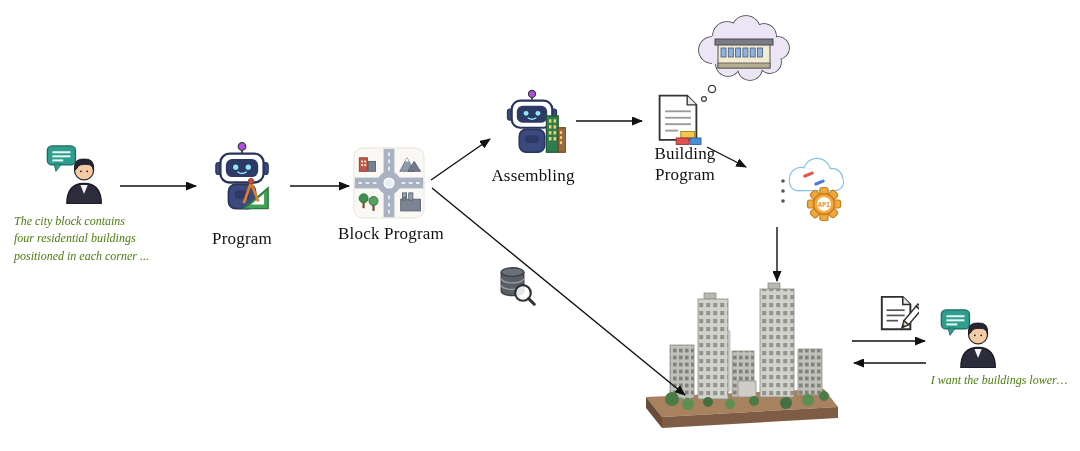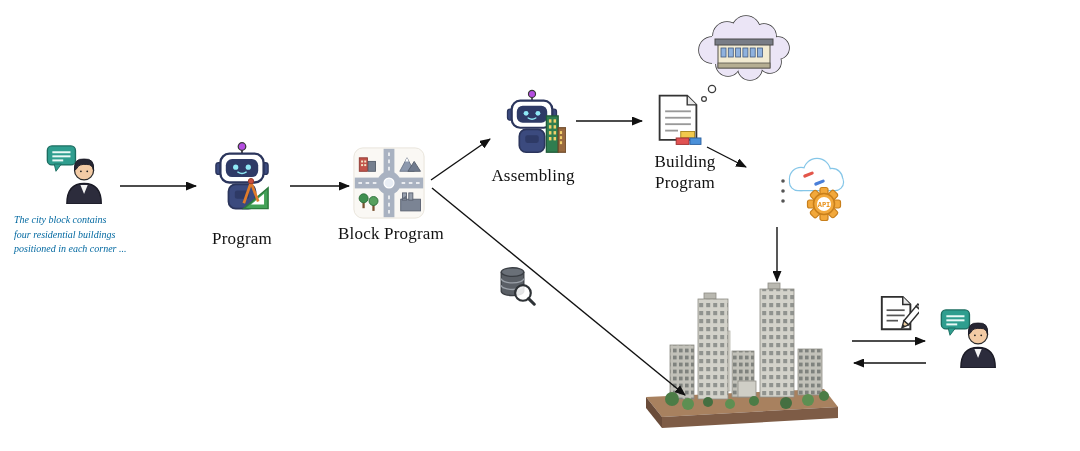--- a/index.html
+++ b/index.html
@@ -3,21 +3,21 @@
 <meta charset="utf-8">
 <style>
   * { margin:0; padding:0; box-sizing:border-box; }
   html,body { background:#ffffff; }
   body { font-family:"Liberation Serif", serif; color:#111; }
   #canvas { position:relative; width:1080px; height:451px; background:#fff; overflow:hidden; }
   .node { position:absolute; }
   .icon svg { display:block; width:100%; height:100%; }
   .label { position:absolute; text-align:center; font-size:17px; line-height:1.22;
            color:#111; white-space:pre-line; letter-spacing:.2px; }
-  .prompt { position:absolute; font-style:italic; font-size:10px; line-height:1.45; color:#0369a1; }
+  .prompt { position:absolute; font-style:italic; font-size:12px; line-height:1.45; color:#4d7c0f; }
   #arrows { position:absolute; left:0; top:0; z-index:5; pointer-events:none; }
   .defs-holder { position:absolute; width:0; height:0; overflow:hidden; }
 </style>
 </head>
 <body>
 
 <svg class="defs-holder" aria-hidden="true">
   <defs>
     <symbol id="person-sym" viewBox="0 0 64 66">
       <rect x="1.5" y="2" width="31" height="21" rx="5" fill="#2f9e8f" stroke="#1b6d60" stroke-width="1.5"></rect>
@@ -152,21 +152,21 @@
       <path d="M38,4 L38,14 L48,14" fill="#e8e8e8" stroke="#333" stroke-width="1.5"></path>
       <line x1="14" y1="21" x2="42" y2="21" stroke="#999" stroke-width="2"></line>
       <line x1="14" y1="28" x2="42" y2="28" stroke="#999" stroke-width="2"></line>
       <line x1="14" y1="35" x2="42" y2="35" stroke="#999" stroke-width="2"></line>
       <line x1="14" y1="42" x2="28" y2="42" stroke="#999" stroke-width="2"></line>
       <rect x="31" y="43" width="15" height="7" fill="#f2c94c" stroke="#a8861f"></rect>
       <rect x="26" y="50" width="14" height="7" fill="#e05252" stroke="#9e2f2f"></rect>
       <rect x="41" y="50" width="12" height="7" fill="#4a90d9" stroke="#2a5f9e"></rect>
     </svg>
   </div>
-  <div class="label" style="left:640px;top:152px;width:90px">Building
+  <div class="label" style="left:640px;top:144px;width:90px">Building
 Program</div>
 
   <div class="node icon" style="left:692px;top:14px;width:104px;height:74px">
     <svg viewBox="0 0 104 74">
       <g stroke="#3c3c3c" stroke-width="1.6" fill="#ebe5f6">
         <circle cx="20" cy="36" r="13"></circle>
           <circle cx="35" cy="22" r="14"></circle>
           <circle cx="54" cy="16" r="14"></circle>
         <circle cx="72" cy="22" r="12"></circle>
           <circle cx="86" cy="34" r="11"></circle>
@@ -294,14 +294,15 @@
         <rect x="30" y="8" width="6.5" height="3" fill="#b9b9b9" stroke="#2e2e2e" stroke-width="1.4"></rect>
       </g>
     </svg>
   </div>
 
   <div class="node icon" style="left:940px;top:308px;width:58px;height:60px">
     <svg viewBox="0 0 64 66">
         <use href="#person-sym" width="64" height="66"></use>
       </svg>
   </div>
+  <div class="prompt" style="left:918px;top:372px;width:162px;text-align:center">I want the buildings lower…</div>
 
 </div>
 
 </body></html>

